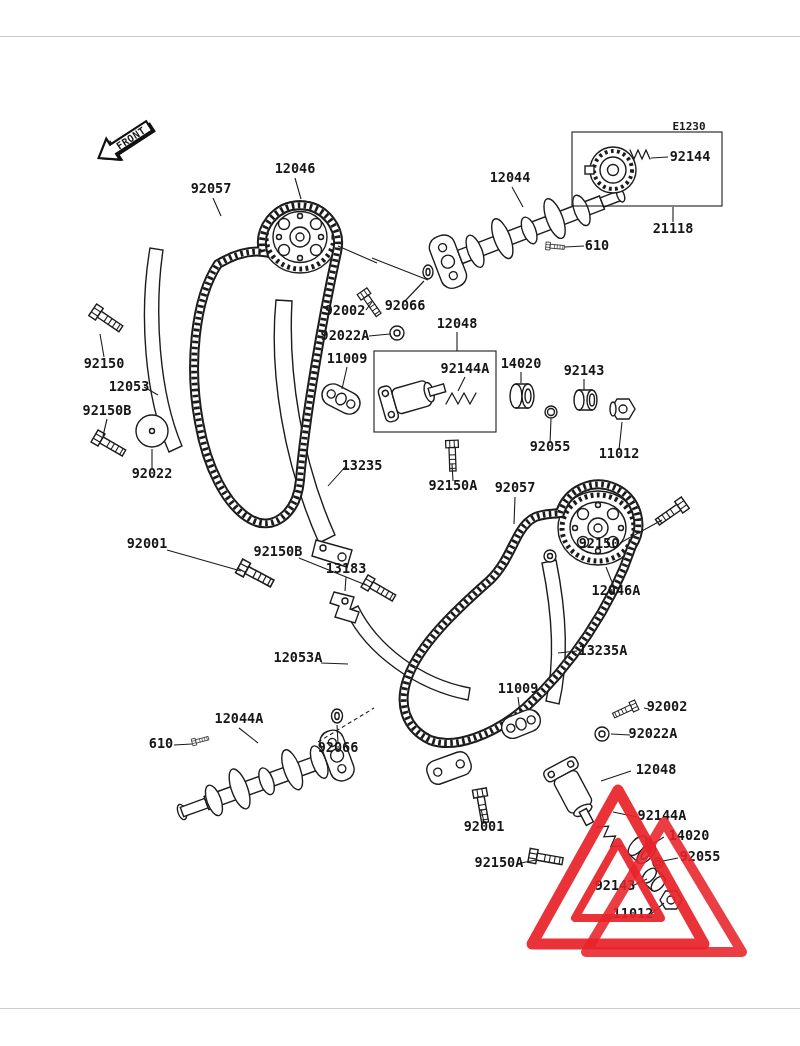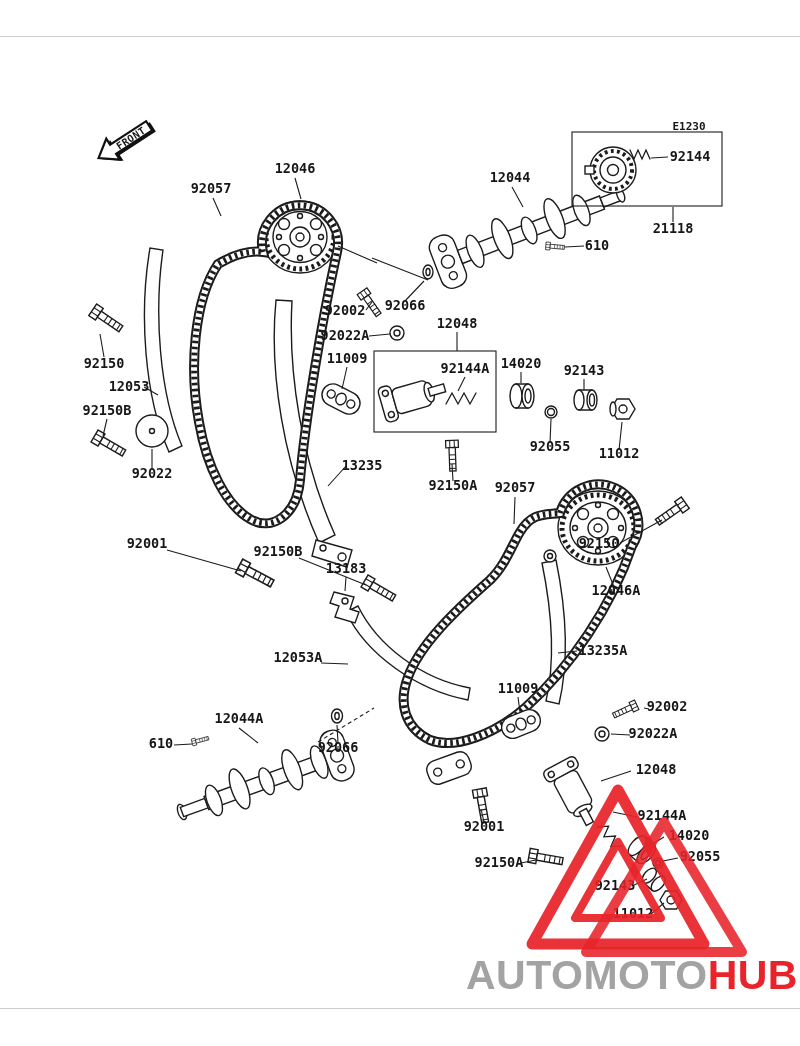--- a/index.html
+++ b/index.html
@@ -324,15 +324,14 @@
       <text x="633" y="918" text-anchor="middle">11012</text>
     </g>
 
     <g>
       <path class="tri" style="stroke-width:11px" opacity="0.93" d="M618,790 L532,944 L704,944 Z"></path>
       <path class="tri" style="stroke-width:8px" opacity="0.93" d="M618,842 L575,918 L661,918 Z"></path>
       <path class="tri" style="stroke-width:10px" opacity="0.88" d="M664,822 L586,952 L742,952 Z"></path>
     </g>
   </svg>
 
-  <div class="wm"><span class="gray">AUTOMOTO</span><span class="red">HUB</span></div>
 
 </div>
 
 </body></html>

